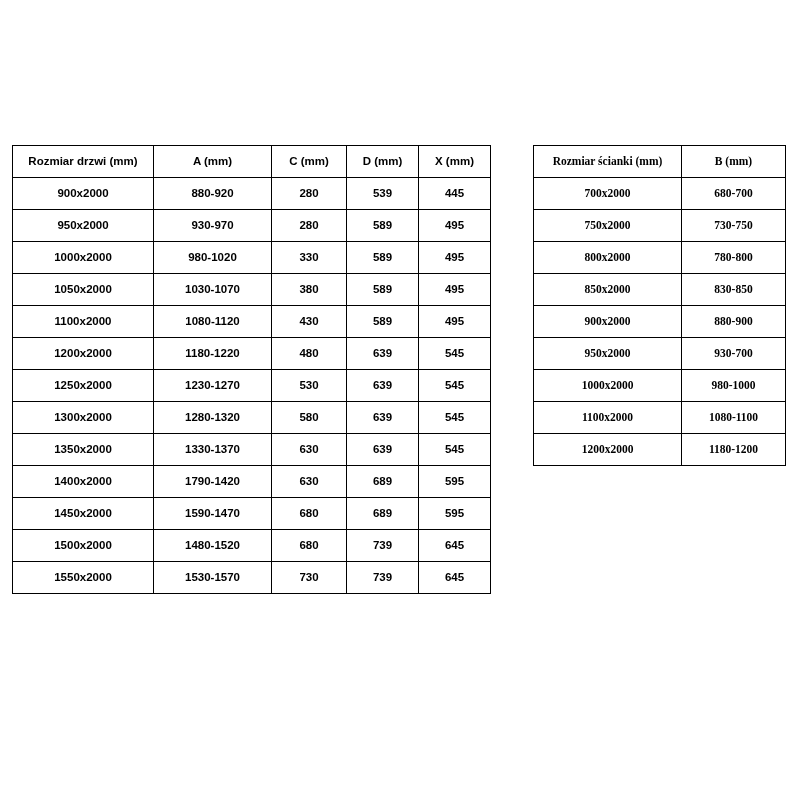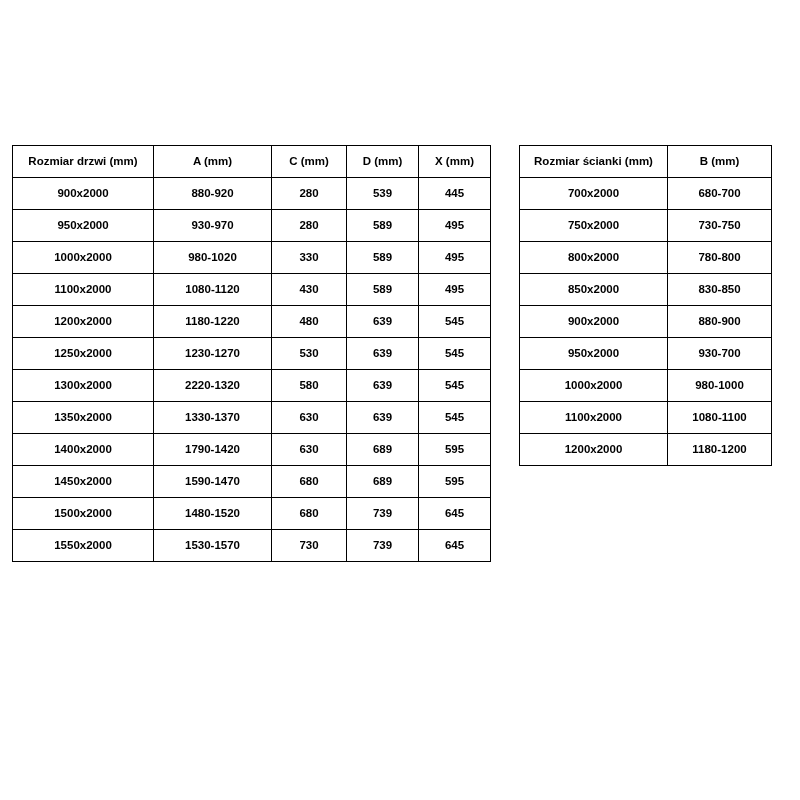--- a/index.html
+++ b/index.html
@@ -23,22 +23,23 @@
     height: 788px;
   }
   .table-wrap {
     position: absolute;
   }
   #doors-table-wrap {
     left: 12px;
     top: 145px;
   }
   #walls-table-wrap {
-    left: 519px;
+    left: 533px;
     top: 145px;
+    font-family: Liberation Serif, serif;
   }
   table.spec {
     border-collapse: collapse;
     table-layout: fixed;
     background: #ffffff;
   }
   table.spec th,
   table.spec td {
     border: 1px solid #000000;
     text-align: center;
@@ -102,20 +103,27 @@
             <td>495</td>
           </tr>
           <tr>
             <td>1000x2000</td>
             <td>980-1020</td>
             <td>330</td>
             <td>589</td>
             <td>495</td>
           </tr>
           <tr>
+            <td>1050x2000</td>
+            <td>1030-1070</td>
+            <td>380</td>
+            <td>589</td>
+            <td>495</td>
+          </tr>
+          <tr>
             <td>1100x2000</td>
             <td>1080-1120</td>
             <td>430</td>
             <td>589</td>
             <td>495</td>
           </tr>
           <tr>
             <td>1200x2000</td>
             <td>1180-1220</td>
             <td>480</td>
@@ -124,21 +132,21 @@
           </tr>
           <tr>
             <td>1250x2000</td>
             <td>1230-1270</td>
             <td>530</td>
             <td>639</td>
             <td>545</td>
           </tr>
           <tr>
             <td>1300x2000</td>
-            <td>2220-1320</td>
+            <td>1280-1320</td>
             <td>580</td>
             <td>639</td>
             <td>545</td>
           </tr>
           <tr>
             <td>1350x2000</td>
             <td>1330-1370</td>
             <td>630</td>
             <td>639</td>
             <td>545</td>

